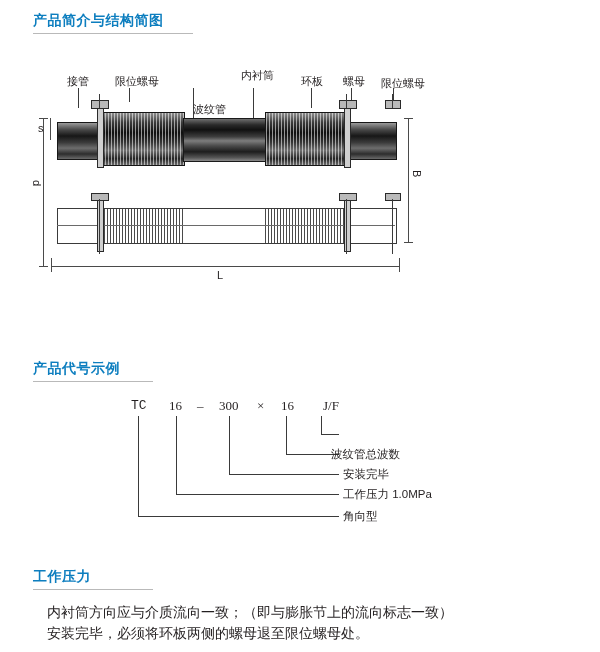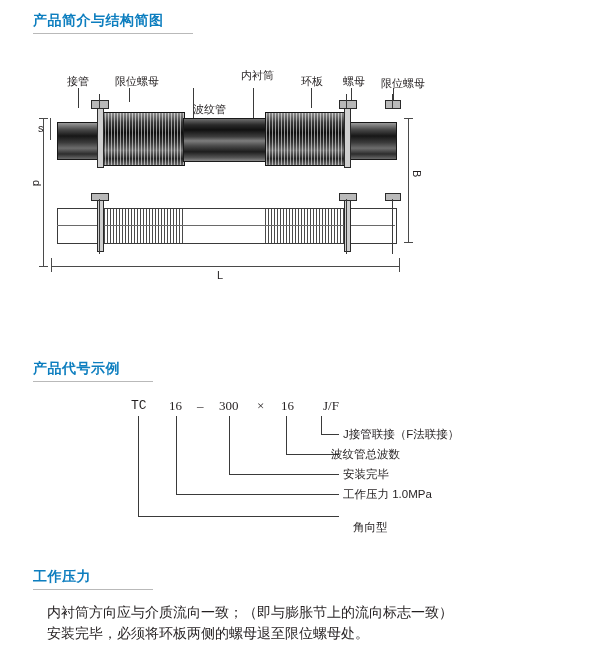--- a/index.html
+++ b/index.html
@@ -229,24 +229,23 @@
   <div class="codeline-v" style="left:196px; top:18px; height:58px;"></div>
   <div class="codeline-v" style="left:253px; top:18px; height:38px;"></div>
   <div class="codeline-v" style="left:288px; top:18px; height:18px;"></div>
 
   <div class="codeline-h" style="left:288px; top:36px;  width:18px;"></div>
   <div class="codeline-h" style="left:253px; top:56px;  width:53px;"></div>
   <div class="codeline-h" style="left:196px; top:76px;  width:110px;"></div>
   <div class="codeline-h" style="left:143px; top:96px;  width:163px;"></div>
   <div class="codeline-h" style="left:105px; top:118px; width:201px;"></div>
 
-  <div class="codedesc" style="left:310px; top:29px;">J接管联接（F法联接）</div>
   <div class="codedesc" style="left:298px; top:49px;">波纹管总波数</div>
   <div class="codedesc" style="left:310px; top:69px;">安装完毕</div>
   <div class="codedesc" style="left:310px; top:89px;">工作压力 1.0MPa</div>
-  <div class="codedesc" style="left:320px; top:111px;margin-top:11px;">角向型</div>
+  <div class="codedesc" style="left:310px; top:111px;">角向型</div>
 </div>
 
 <div class="section-title" id="sec3-title">工作压力</div>
 <div class="underline" id="sec3-rule"></div>
 
 <div class="note" style="top:604px;">内衬筒方向应与介质流向一致；（即与膨胀节上的流向标志一致）</div>
 <div class="note" style="top:625px;">安装完毕，必须将环板两侧的螺母退至限位螺母处。</div>
 
 </body></html>

